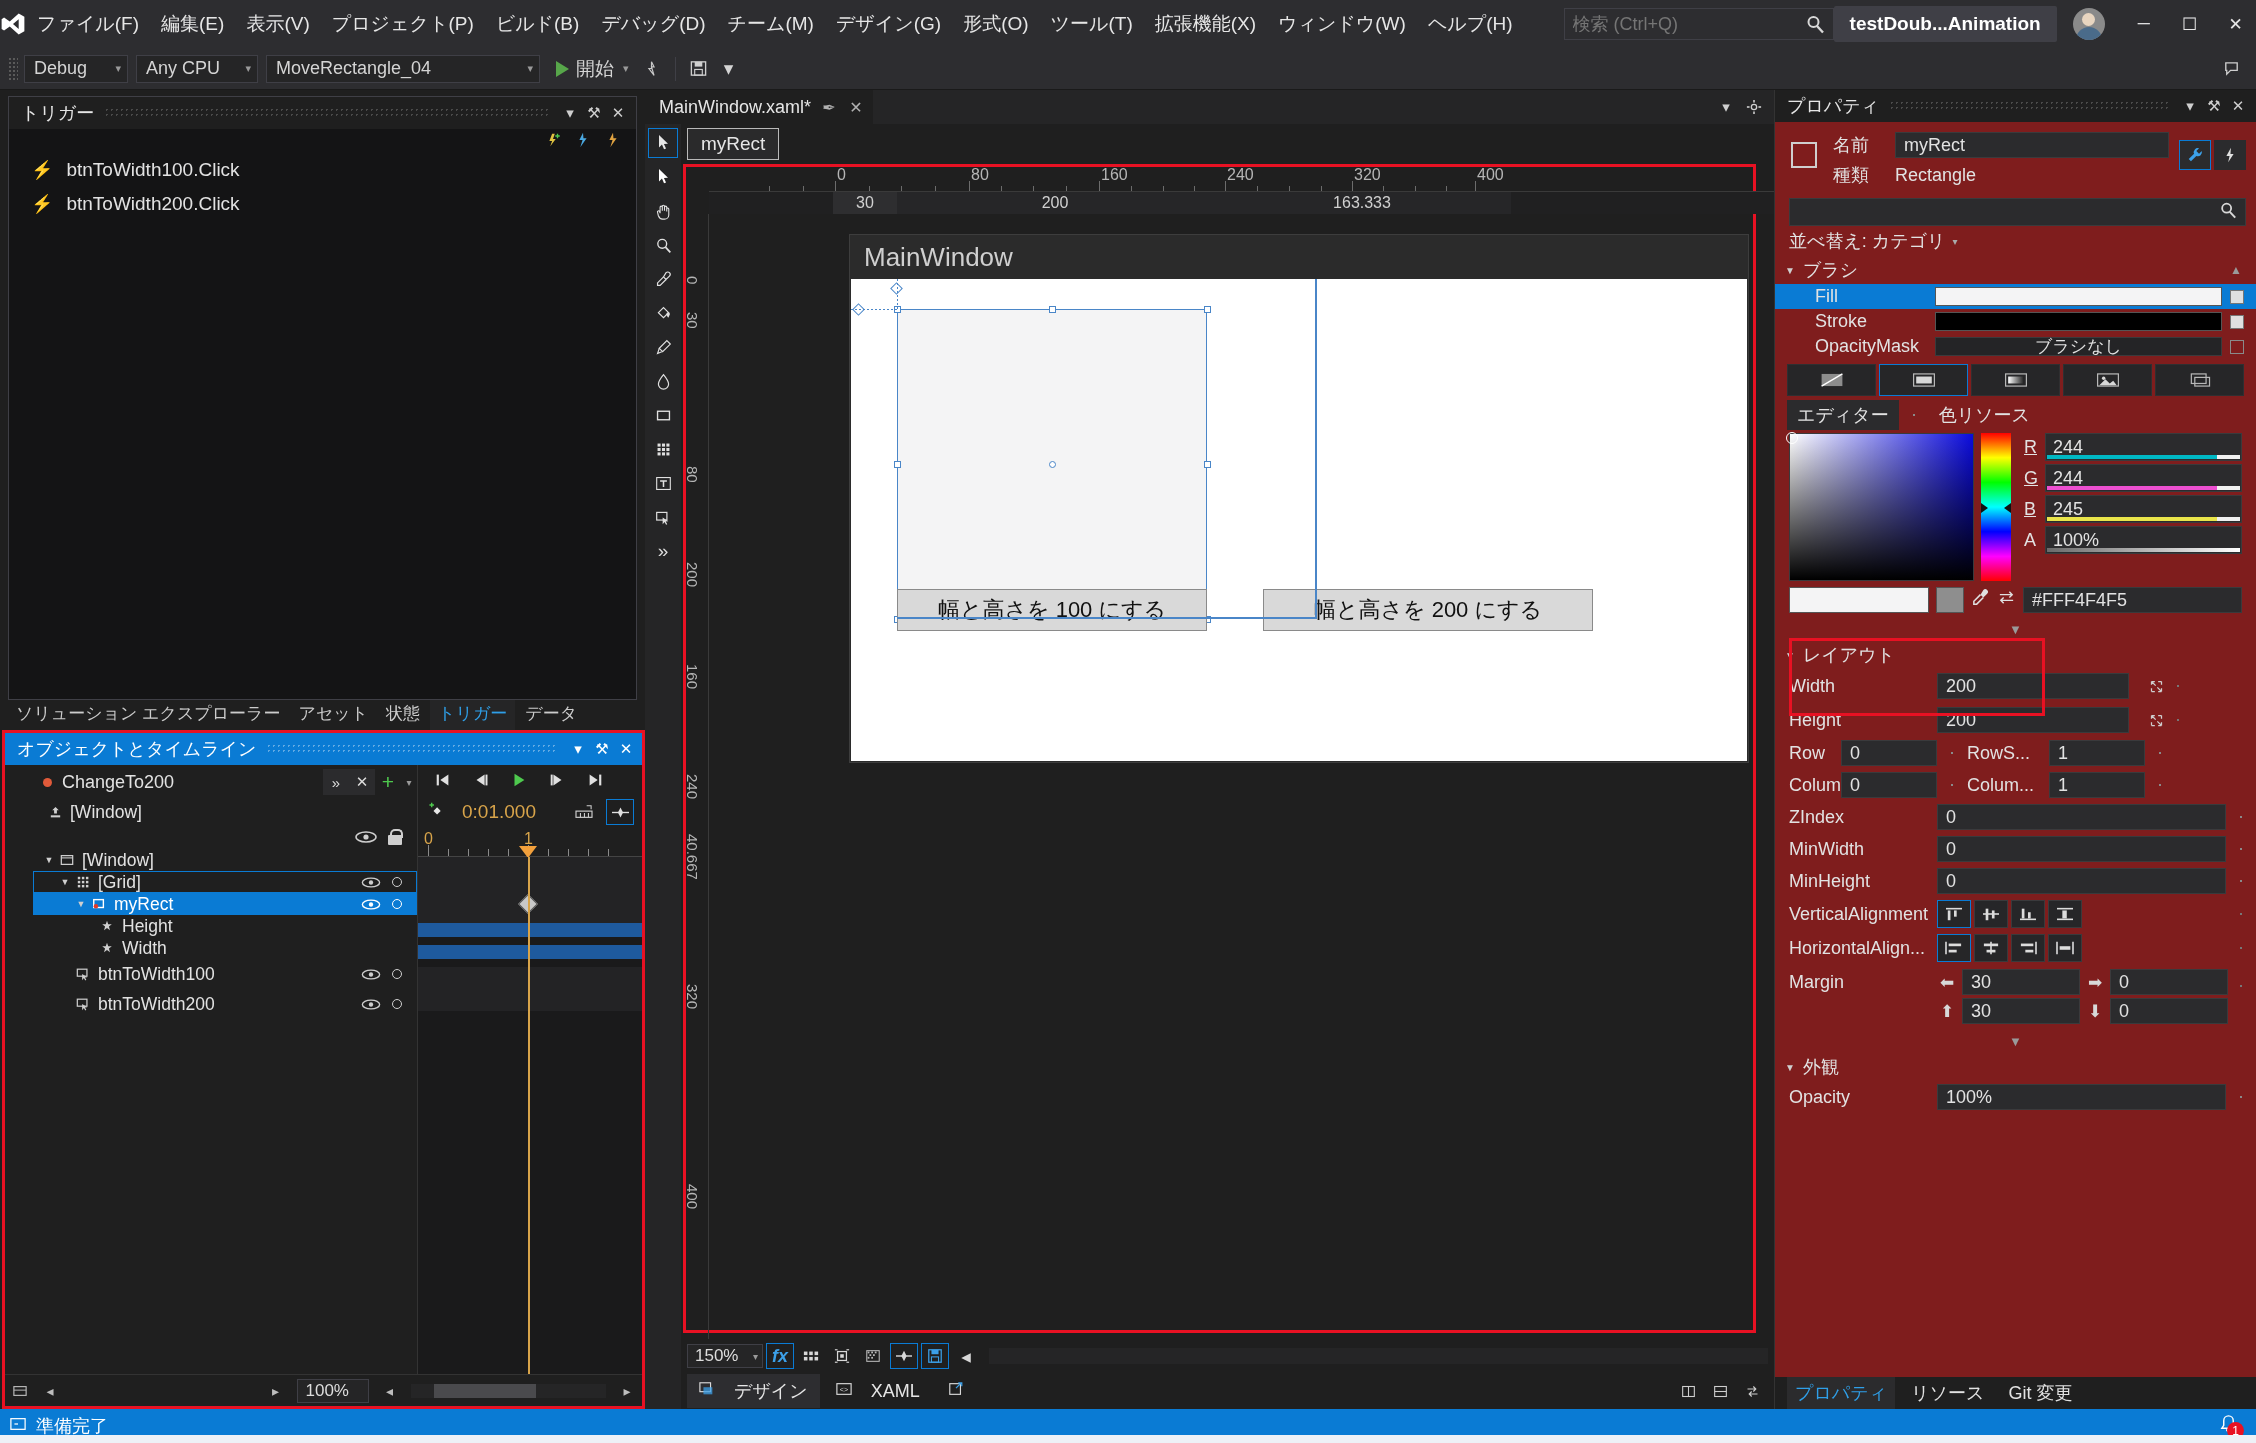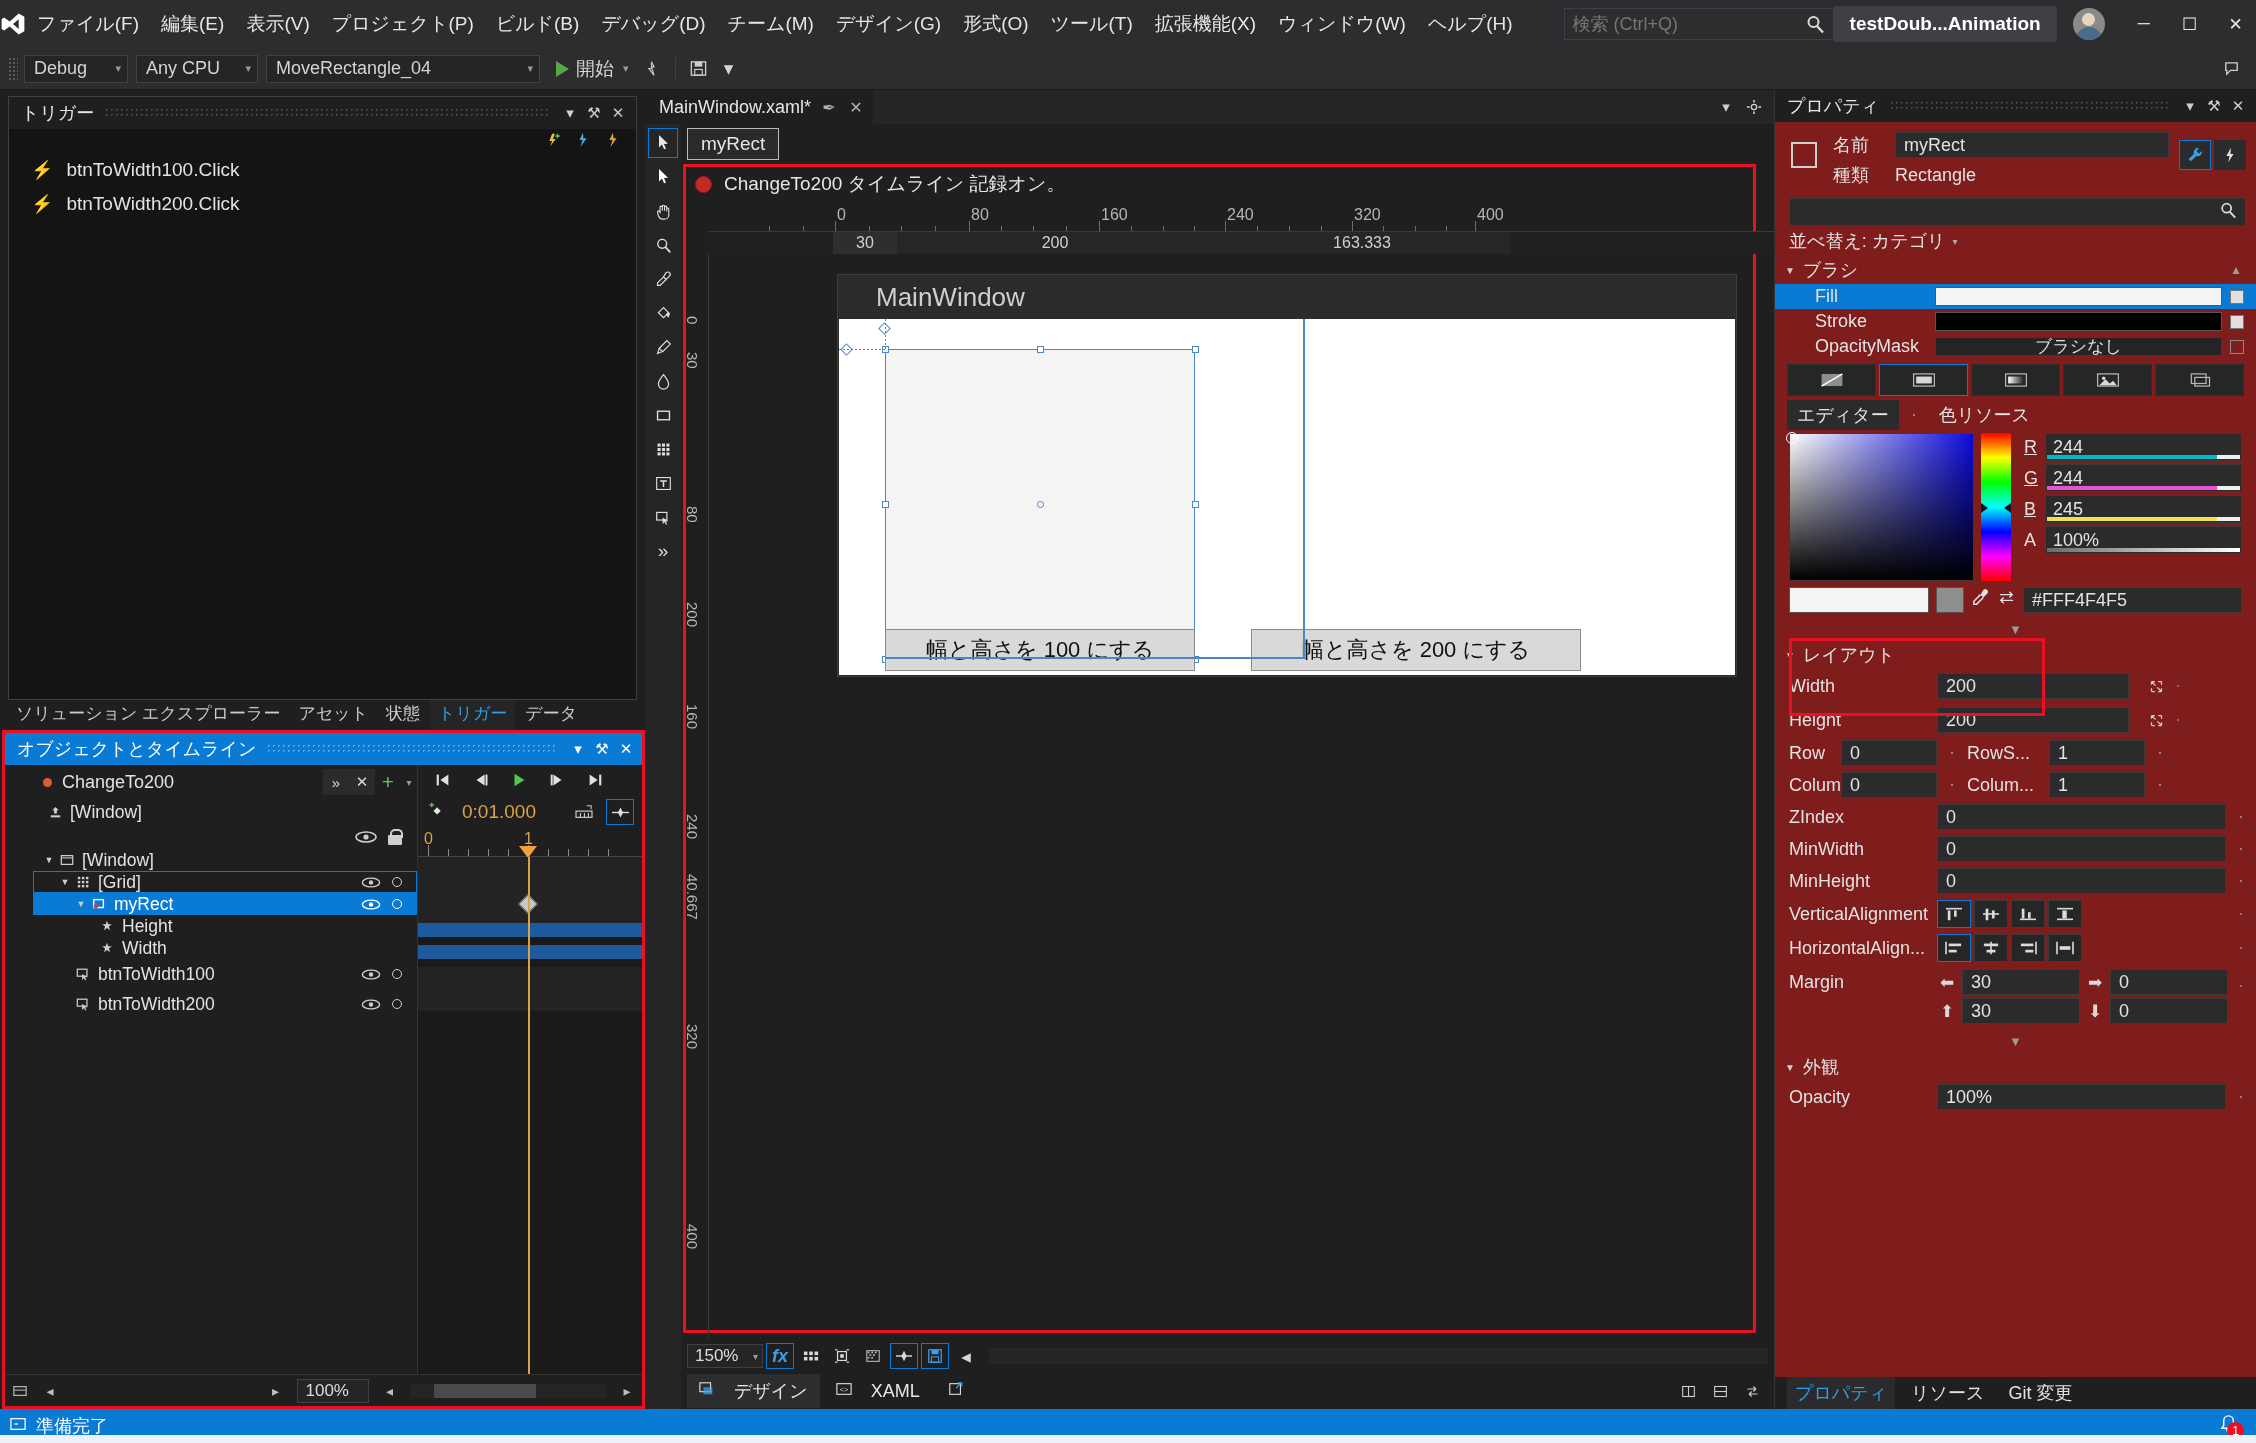--- a/index.html
+++ b/index.html
@@ -743,24 +743,20 @@
         </div>
 
         <div class="canvas-area">
           <div class="artboard-toolrow">
             <span class="obj-chip">myRect</span>
           </div>
 
           <div style="position:relative;flex:1;display:flex;flex-direction:column;min-height:0;">
             <div class="red-outline" style="left:2px;right:18px;top:0;bottom:6px;"></div>
 
-            <div class="rec-bar">
-              <span class="rec-dot"></span>
-              <span>ChangeTo200 タイムライン 記録オン。</span>
-            </div>
 
             <div class="ruler-h">
               <span class="rl" style="left:128px;">0</span>
               <span class="rl" style="left:262px;">80</span>
               <span class="rl" style="left:392px;">160</span>
               <span class="rl" style="left:518px;">240</span>
               <span class="rl" style="left:645px;">320</span>
               <span class="rl" style="left:768px;">400</span>
               <i class="rt" style="left:126px;height:10px;"></i>
                 <i class="rt" style="left:260px;height:10px;"></i>
@@ -798,21 +794,21 @@
                 <span class="vl" style="top:98px;">30</span>
                 <span class="vl" style="top:252px;">80</span>
                 <span class="vl" style="top:348px;">200</span>
                 <span class="vl" style="top:450px;">160</span>
                 <span class="vl" style="top:560px;">240</span>
                 <span class="vl" style="top:620px;">40.667</span>
                 <span class="vl" style="top:770px;">320</span>
                 <span class="vl" style="top:970px;">400</span>
               </div>
 
-              <div class="winprev" style="left:156px;top:20px;width:900px;height:403px;padding-left:24px;">
+              <div class="winprev" style="left:168px;top:20px;width:900px;height:529px;">
                 <div class="winprev-title">MainWindow</div>
                 <div class="winprev-client" style="top:44px;">
 
                   <div class="rect-sel" style="left:46px;top:30px;width:310px;height:310px;"></div>
 
                   <div class="sel-handle" style="left:43px;top:27px;"></div>
                   <div class="sel-handle" style="left:198px;top:27px;"></div>
                   <div class="sel-handle" style="left:353px;top:27px;"></div>
                   <div class="sel-handle" style="left:43px;top:182px;"></div>
                   <div class="sel-handle" style="left:353px;top:182px;"></div>

